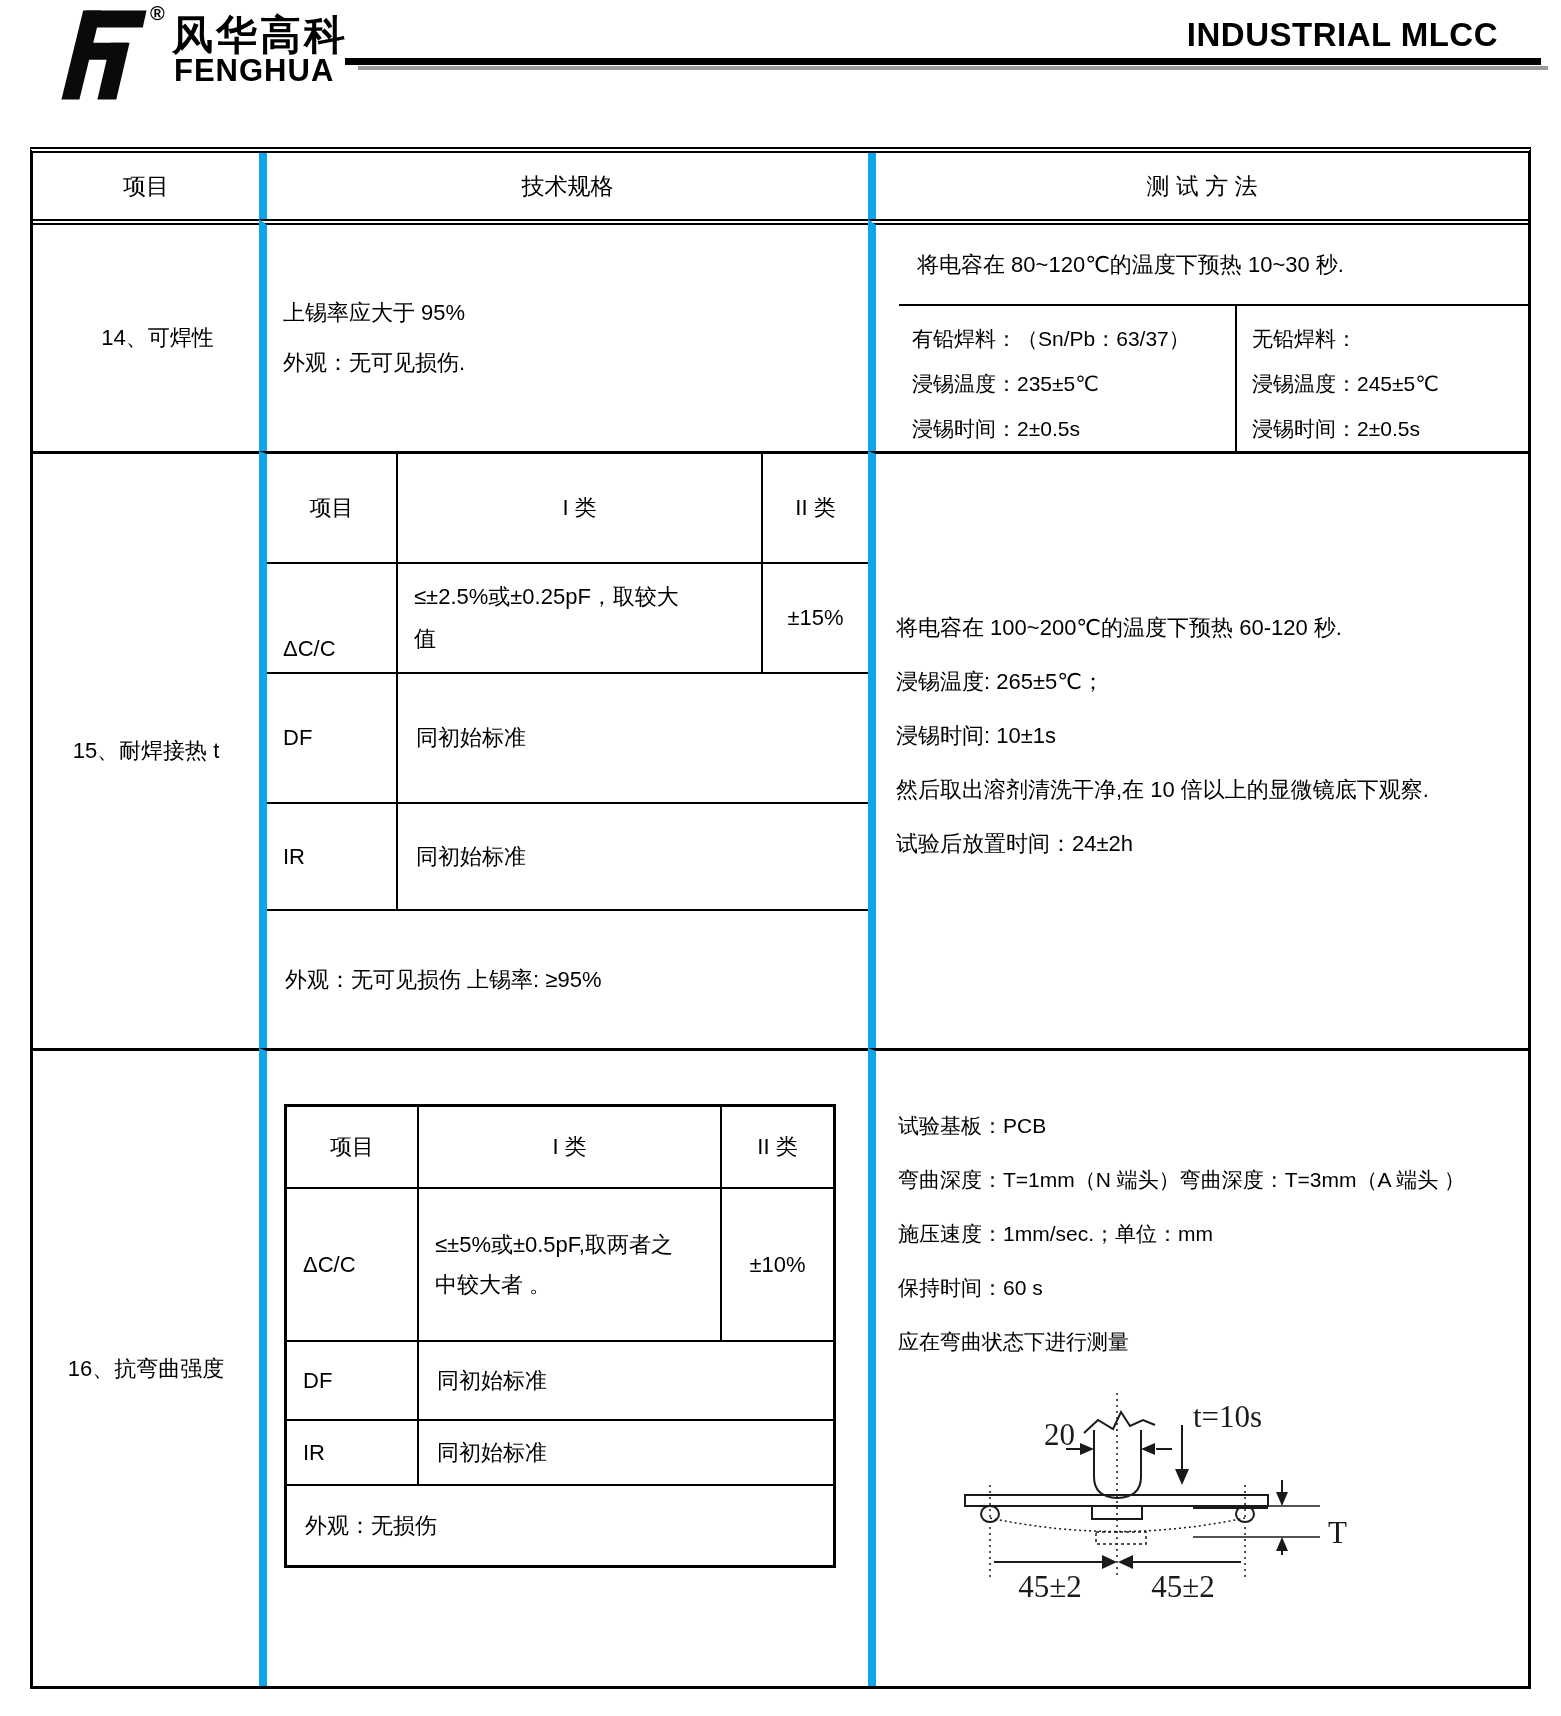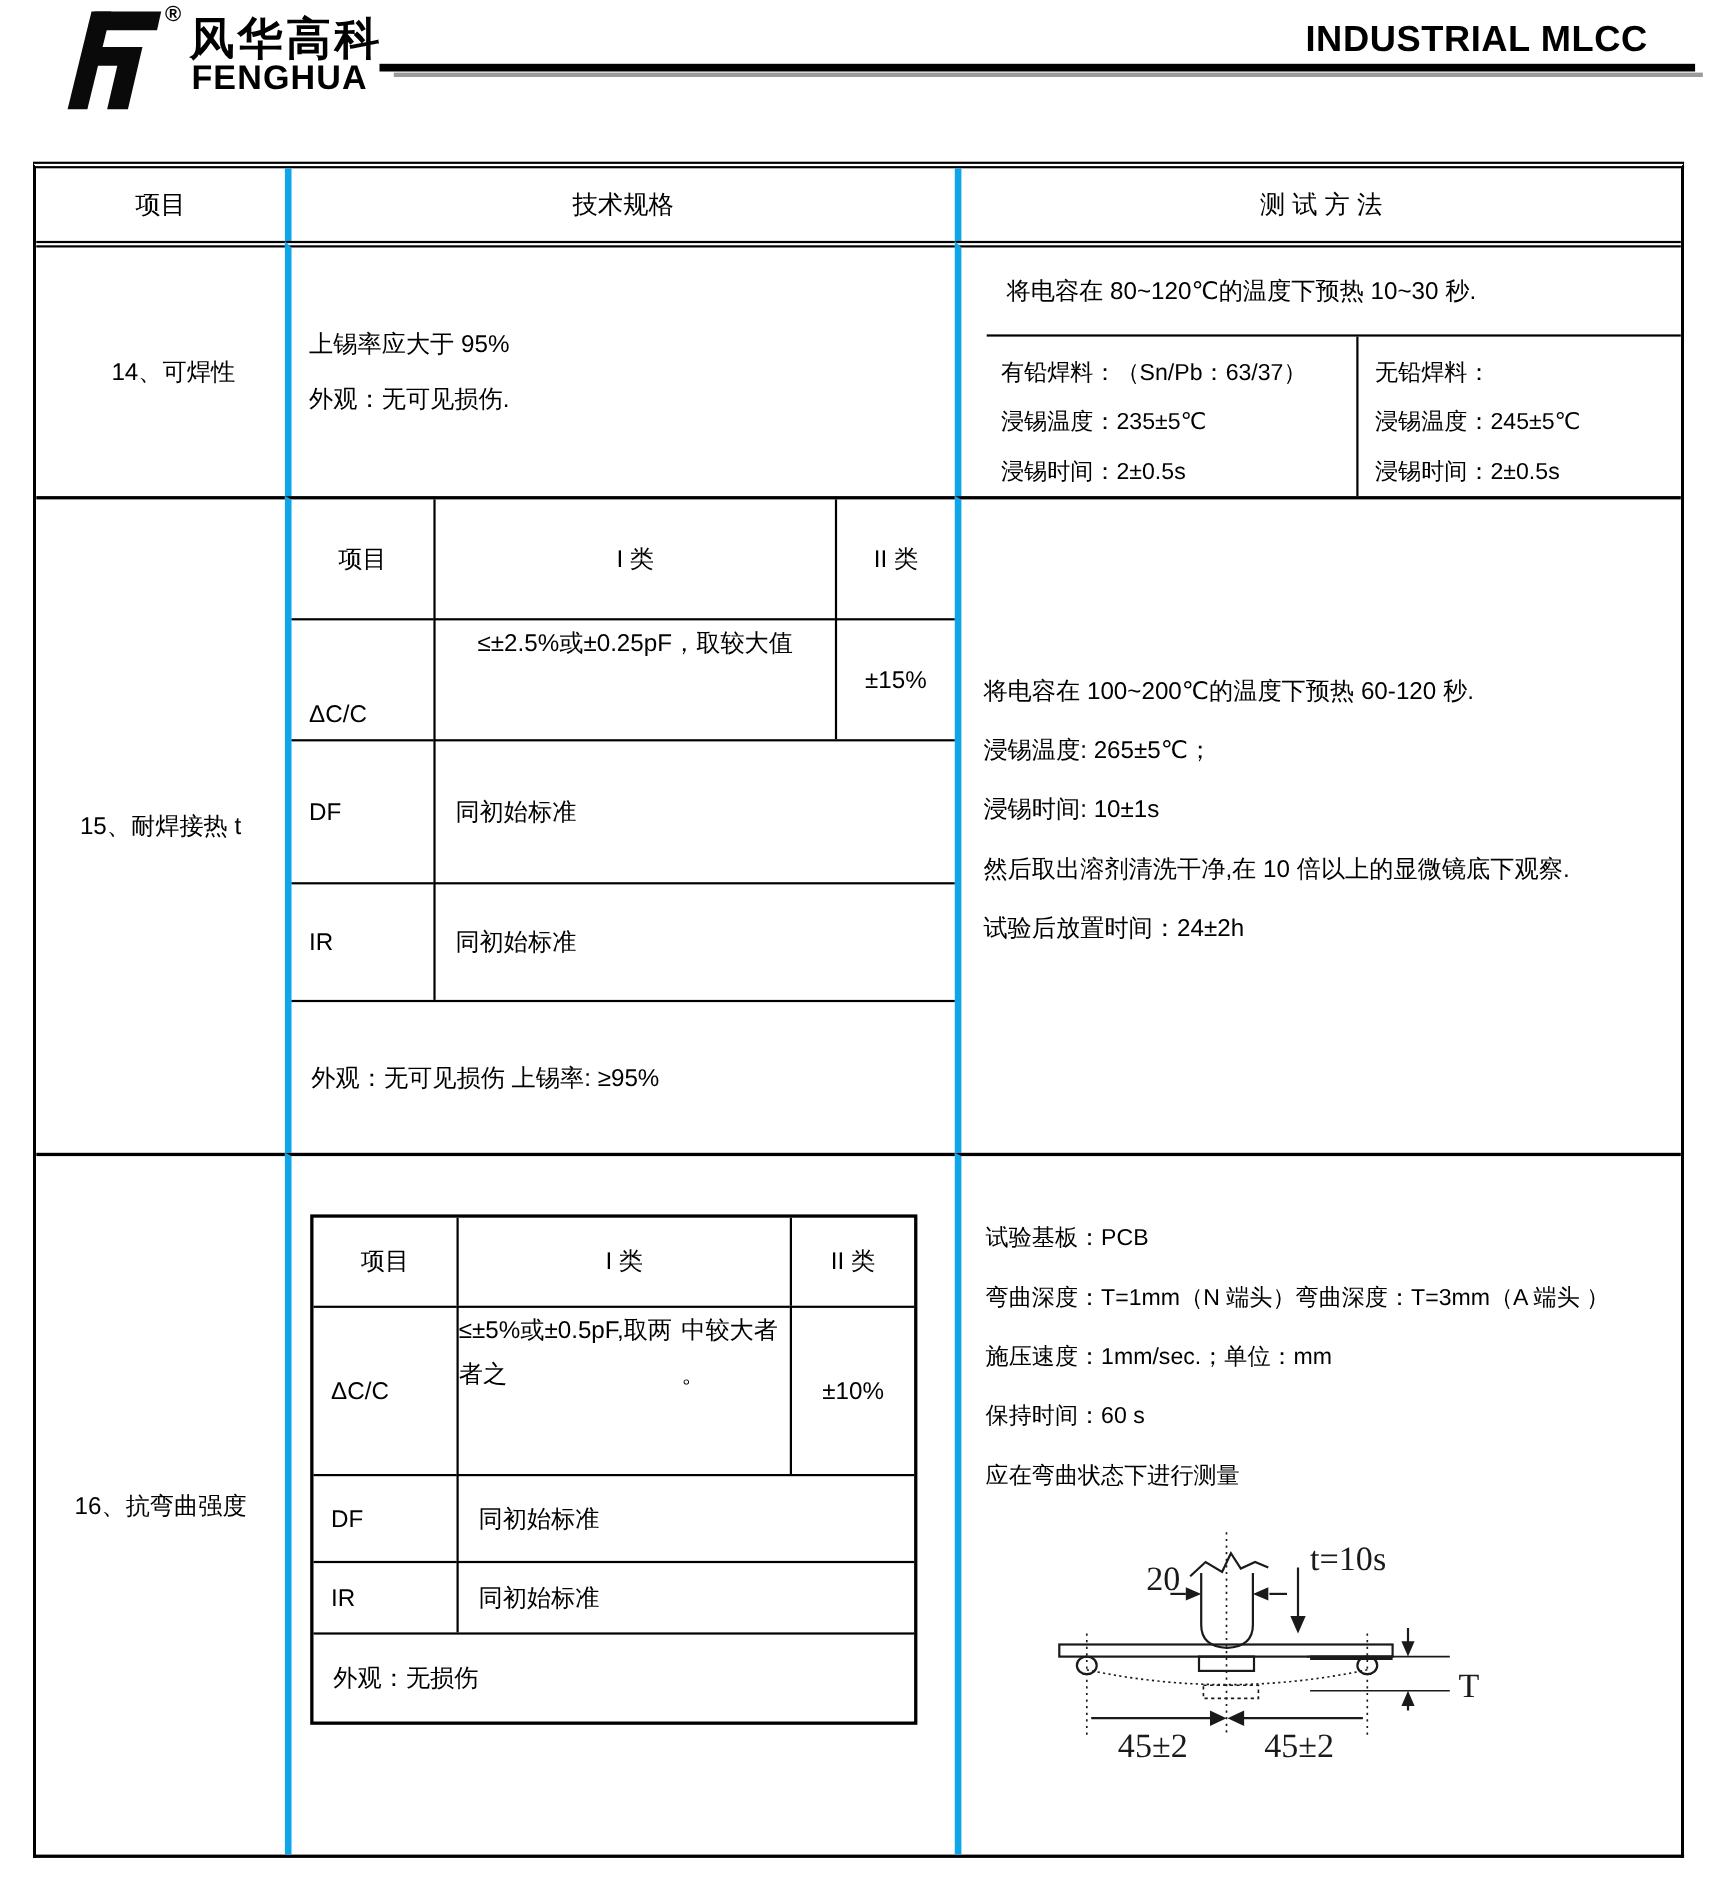--- a/index.html
+++ b/index.html
@@ -13,21 +13,21 @@
   .brand-en{position:absolute;left:174px;top:53px;font-size:31px;font-weight:bold;letter-spacing:1px;}
   .doc-title{position:absolute;right:63px;top:16px;font-size:33px;font-weight:bold;letter-spacing:0.5px;margin-left:36px;}
   .rule-black{position:absolute;left:345px;top:58px;width:1196px;height:7px;background:#000;}
   .rule-gray{position:absolute;left:358px;top:66px;width:1190px;height:4px;background:#9b9b9b;}
 
   
   .tbl{position:absolute;left:30px;top:147px;width:1501px;height:1542px;
        border:3px solid #000;border-top:6px double #000;box-sizing:border-box;
        display:grid;grid-template-columns:226px 609px 1fr;grid-template-rows:66px 232px 597px 1fr;}
   .cell{box-sizing:border-box;position:relative;font-size:22px;}
-  .bl{border-left:6px solid #0ea5e9;}
+  .bl{border-left:8px solid #0ea5e9;}
   .sep-dbl{border-top:6px double #000;padding-left:23px;}
   .sep-thick{border-top:3px solid #000;}
   .center{display:flex;align-items:center;justify-content:center;}
   .vcenter{display:flex;flex-direction:column;justify-content:center;}
   .hdr{font-size:23px;}
 
   
   .spec14{padding-left:16px;line-height:50px;}
   .m14{display:flex;flex-direction:column;}
   .m14top{height:85px;border-bottom:2px solid #000;display:flex;align-items:center;
@@ -38,22 +38,22 @@
   .m14right{flex:1;padding-left:15px;border-radius:15px;}
 
   
   .t15{display:grid;width:100%;height:100%;box-sizing:border-box;
        grid-template-columns:129px 365px 1fr;grid-template-rows:108px 110px 130px 107px 1fr;}
   .icell{box-sizing:border-box;display:flex;align-items:center;font-size:22px;}
   .icell.top2{border-top:2px solid #000;}
   .icell.left2{border-left:2px solid #000;}
   .lab{padding-left:16px;}
   .low{align-items:flex-end;padding-bottom:10px;}
-  .wrap2{flex-direction:row;justify-content:center;align-items:flex-start;
-         line-height:42px;}
+  .wrap2{flex-direction:column;justify-content:center;align-items:flex-start;
+         padding-left:16px;line-height:42px;}
   .span23{grid-column:2 / 4;}
   .span13{grid-column:1 / 4;}
   .padval{padding-left:18px;}
 
   
   .mblock{padding-left:20px;line-height:54px;white-space:nowrap;}
   .m15{justify-content:center;padding-bottom:30px;}
 
   
   .r16spec{position:relative;}

